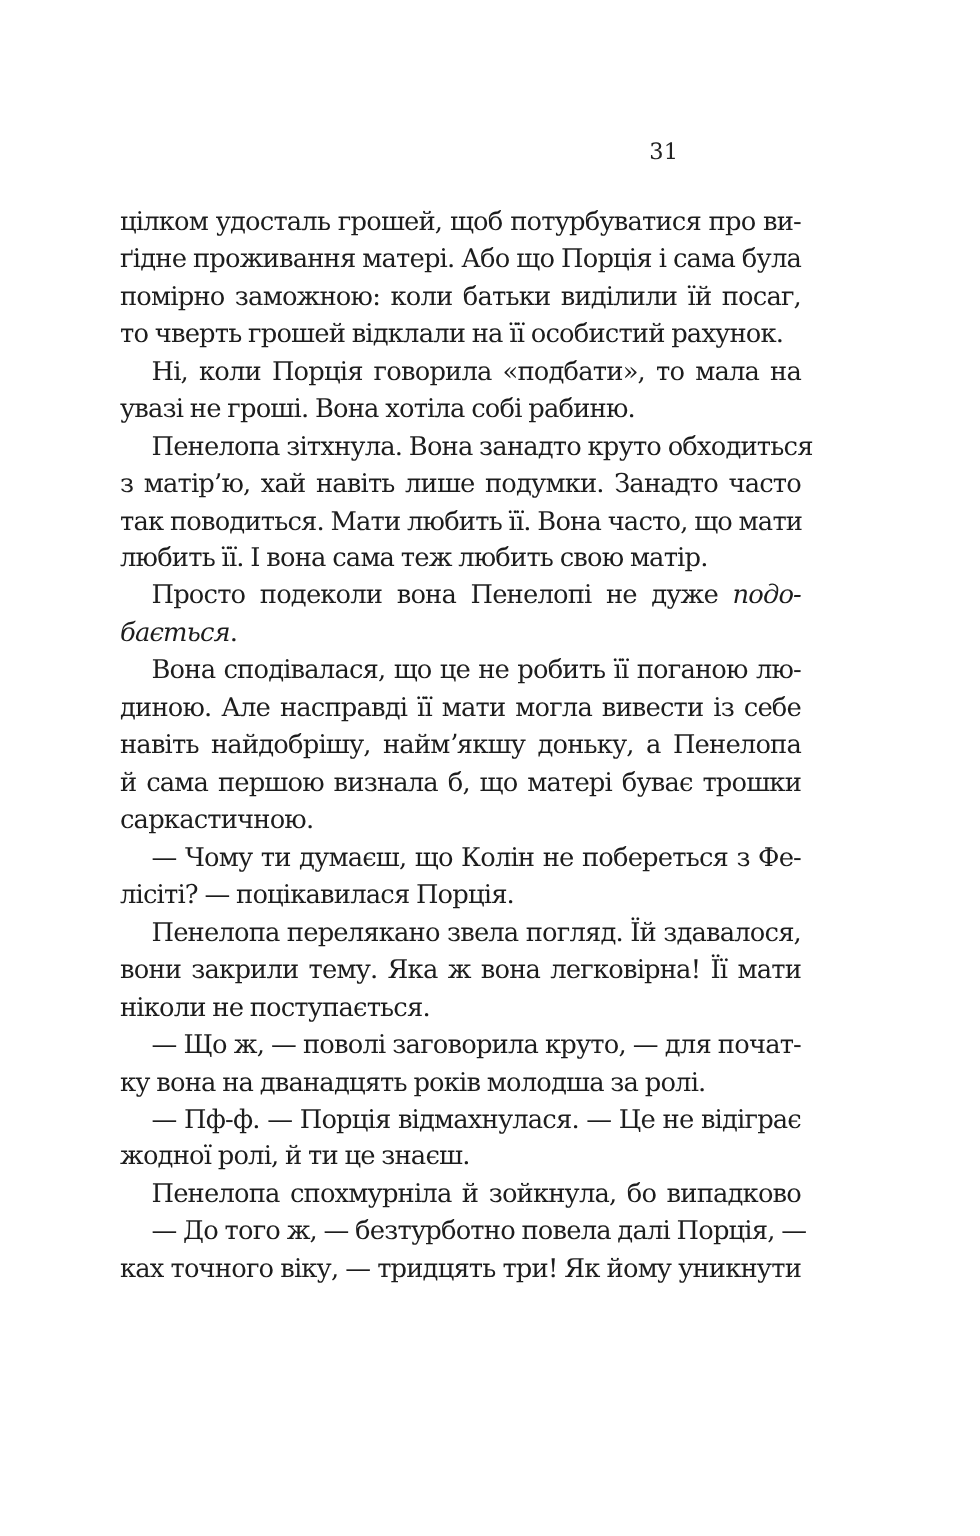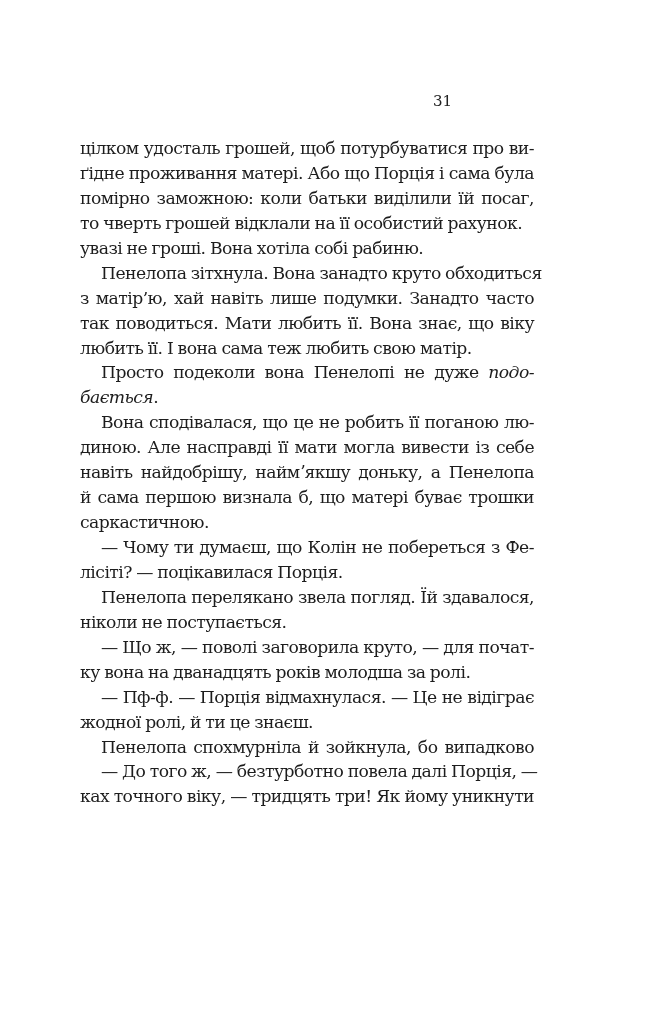--- a/index.html
+++ b/index.html
@@ -23,35 +23,37 @@
 </head>
 <body>
 
 <div class="page">
   <div class="page-number">31</div>
   <div class="body-text" id="body-text">
       <div class="line"><span>цілком удосталь грошей, щоб потурбуватися про ви-</span></div>
       <div class="line"><span>ґідне проживання матері. Або що Порція і сама була</span></div>
       <div class="line"><span>помірно заможною: коли батьки виділили їй посаг,</span></div>
       <div class="line last"><span>то чверть грошей відклали на її особистий рахунок.</span></div>
+      <div class="line indent"><span>Ні, коли Порція говорила «подбати», то мала на</span></div>
       <div class="line last"><span>увазі не гроші. Вона хотіла собі рабиню.</span></div>
       <div class="line indent"><span>Пенелопа зітхнула. Вона занадто круто обходиться</span></div>
       <div class="line"><span>з матір’ю, хай навіть лише подумки. Занадто часто</span></div>
-      <div class="line"><span>так поводиться. Мати любить її. Вона знає, що віку</span></div>
+      <div class="line"><span>так поводиться. Мати любить її. Вона часто, що мати</span></div>
       <div class="line last"><span>любить її. І вона сама теж любить свою матір.</span></div>
       <div class="line indent"><span>Просто подеколи вона Пенелопі не дуже </span><em>подо-</em></div>
       <div class="line last"><span></span><em>бається</em><span>.</span></div>
       <div class="line indent"><span>Вона сподівалася, що це не робить її поганою лю-</span></div>
       <div class="line"><span>диною. Але насправді її мати могла вивести із себе</span></div>
       <div class="line"><span>навіть найдобрішу, наймʼякшу доньку, а Пенелопа</span></div>
       <div class="line"><span>й сама першою визнала б, що матері буває трошки</span></div>
       <div class="line last"><span>саркастичною.</span></div>
       <div class="line indent"><span>— Чому ти думаєш, що Колін не побереться з Фе-</span></div>
       <div class="line last"><span>лісіті? — поцікавилася Порція.</span></div>
       <div class="line indent"><span>Пенелопа перелякано звела погляд. Їй здавалося,</span></div>
+      <div class="line"><span>вони закрили тему. Яка ж вона легковірна! Її мати</span></div>
       <div class="line last"><span>ніколи не поступається.</span></div>
       <div class="line indent"><span>— Що ж, — поволі заговорила круто, — для почат-</span></div>
       <div class="line last"><span>ку вона на дванадцять років молодша за ролі.</span></div>
       <div class="line indent"><span>— Пф-ф. — Порція відмахнулася. — Це не відіграє</span></div>
       <div class="line last"><span>жодної ролі, й ти це знаєш.</span></div>
       <div class="line indent"><span>Пенелопа спохмурніла й зойкнула, бо випадково</span></div>
       <div class="line indent"><span>— До того ж, — безтурботно повела далі Порція, —</span></div>
       <div class="line"><span>ках точного віку, — тридцять три! Як йому уникнути</span></div>
     </div>
 </div>

